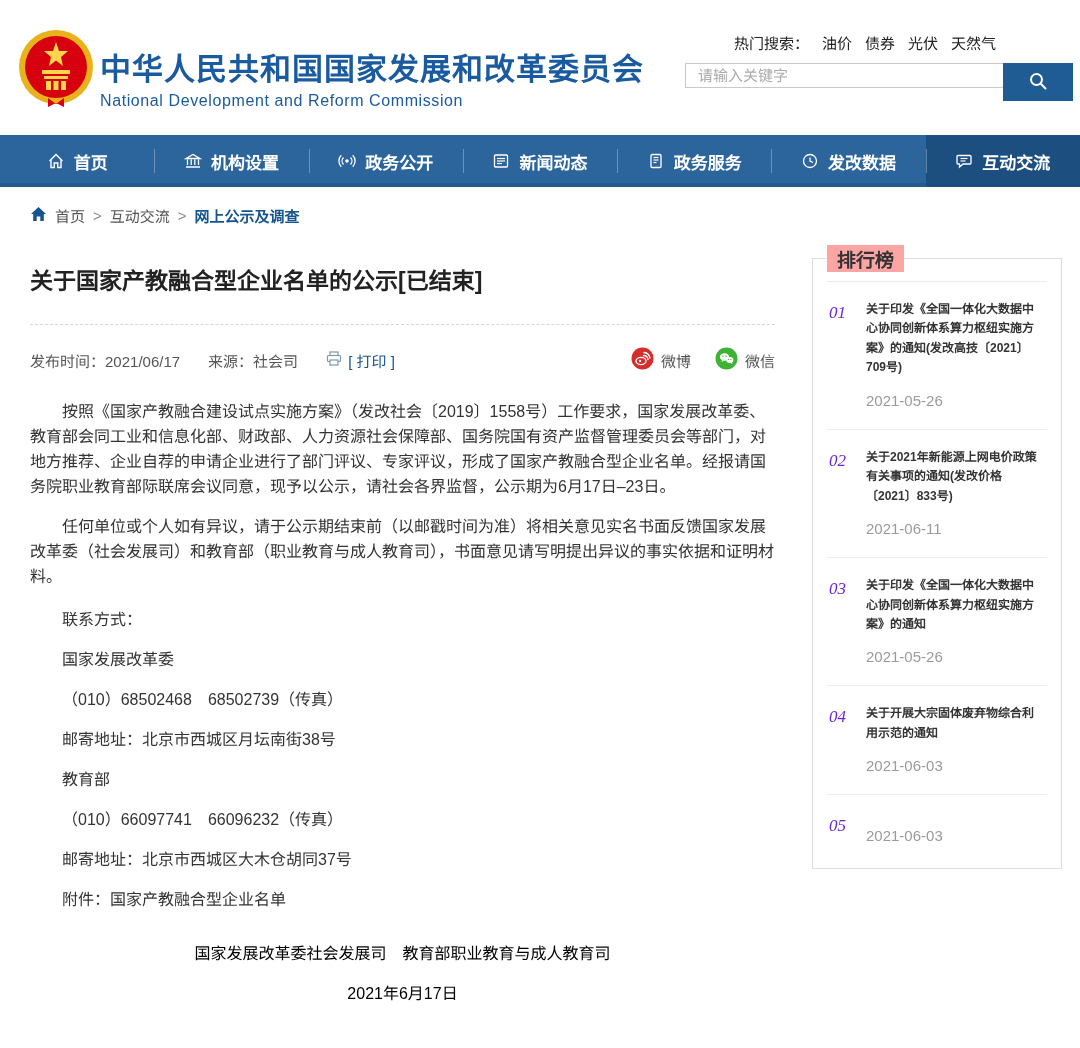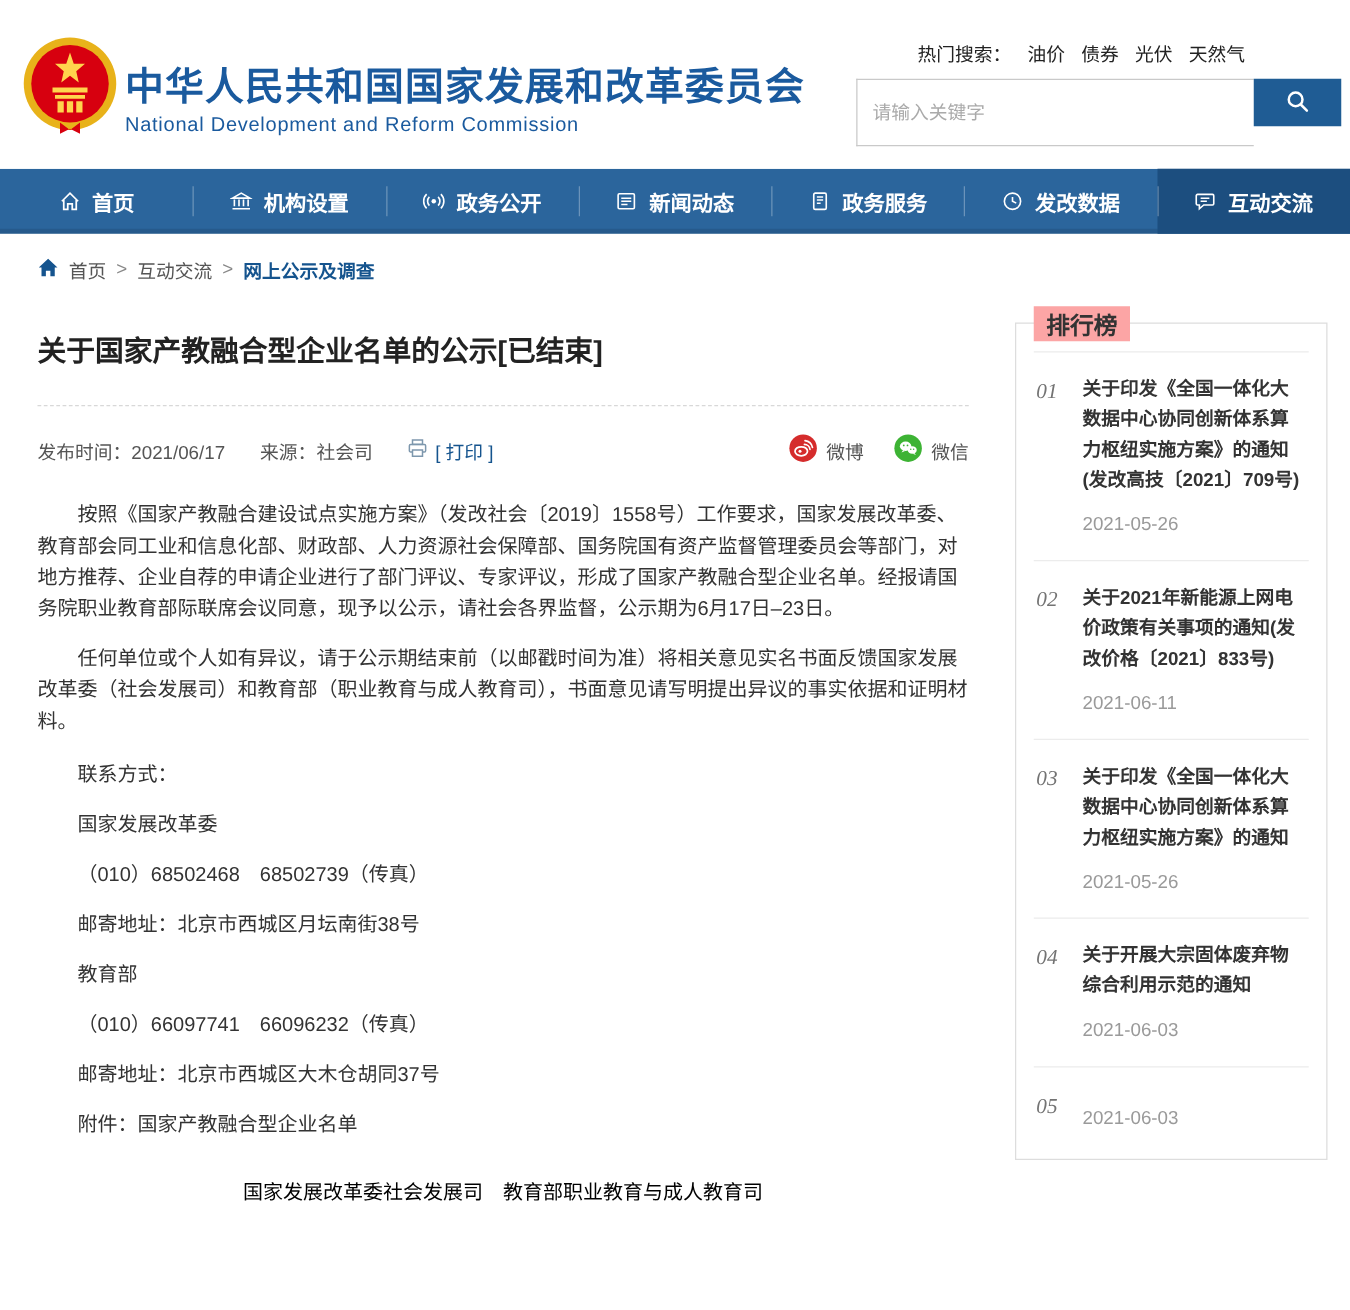--- a/index.html
+++ b/index.html
@@ -10,21 +10,21 @@
   
   .header { height:135px; position:relative; background:#fff; }
   .emblem { position:absolute; left:18px; top:28px; }
   .site-title { position:absolute; left:100px; top:44px; }
   .site-title .cn { font-size:31px; font-weight:bold; color:#1a5a9e; letter-spacing:1px; }
   .site-title .en { font-size:16px; color:#1a5a9e; letter-spacing:0.6px; margin-top:3px; }
   .search-area { position:absolute; right:7px; top:32px; width:388px; }
   .hot-search { font-size:15px; color:#222; display:flex; gap:13px; padding-left:2px;margin-left:47px; }
   .hot-search .hs-item { color:#222; cursor:pointer; }
   .search-box { margin-top:10px; display:flex; }
-  .search-box input { flex:1; height:54px; border:1px solid #c9c9c9; border-right:none; padding:0 12px; font-size:15px; color:#333; outline:none; }
+  .search-box input { flex:1; height:25px; border:1px solid #c9c9c9; border-right:none; padding:0 12px; font-size:15px; color:#333; outline:none; }
   .search-box input::placeholder { color:#aaa; }
   .search-btn { width:70px; height:38px; background:#1f5c94; border:none; display:flex; align-items:center; justify-content:center; cursor:pointer; }
 
   
   .navbar { height:52px; background:#2b659c; display:flex; box-shadow: inset 0 -4px 0 rgba(0,0,0,0.10); }
   .nav-item { flex:1; display:flex; align-items:center; justify-content:center; gap:9px; color:#fff; font-size:17px; font-weight:bold; cursor:pointer; position:relative; }
   .nav-item + .nav-item::before { content:""; position:absolute; left:0; top:14px; bottom:14px; width:1px; background:rgba(255,255,255,0.30); }
   .nav-item.active { background:#1c4e7f; box-shadow:none; }
   .nav-icon { display:flex; align-items:center; }
 
@@ -55,22 +55,22 @@
 
   .signature { margin-top:24px; text-align:center; font-size:16px; color:#000000; }
   .signature .sig1 { line-height:28px; }
   .signature .sig2 { margin-top:12px; line-height:28px; }
 
   
   .rank-box { border:1px solid #ddd; position:relative; margin-top:32px; padding:22px 14px 4px 14px; }
   .rank-title { position:absolute; top:-14px; left:14px; background:#fca5a5; padding:0 10px; font-size:19px; font-weight:bold; color:#333; }
   .rank-item { display:flex; gap:11px; padding:18px 2px 20px 2px; border-top:1px solid #ececec; cursor:pointer; }
   .rank-item:first-of-type { border-top:none; }
-  .rank-num { font-style:italic; color:#737373; font-size:17px; flex:0 0 26px; line-height:1.5; font-family:"Liberation Serif","DejaVu Serif",serif; }
-  .rank-item-title { font-weight:bold; font-size:15px; color:#333; line-height:1.62; }
+  .rank-num { font-style:italic; color:#6d28d9; font-size:17px; flex:0 0 26px; line-height:1.5; font-family:"Liberation Serif","DejaVu Serif",serif; }
+  .rank-item-title { font-weight:bold; font-size:12px; color:#333; line-height:1.62; }
   .rank-date { color:#9a9a9a; margin-top:14px; font-size:15px; font-weight:normal; }
 </style>
 </head>
 <body>
 
 <div class="page">
 
   <div class="header">
     <div class="emblem">
       <svg width="76" height="82" viewBox="0 0 76 82">
@@ -249,20 +249,21 @@
         <p class="line">（010）68502468　68502739（传真）</p>
         <p class="line">邮寄地址：北京市西城区月坛南街38号</p>
         <p class="line">教育部</p>
         <p class="line">（010）66097741　66096232（传真）</p>
         <p class="line">邮寄地址：北京市西城区大木仓胡同37号</p>
         <p class="line">附件：国家产教融合型企业名单</p>
       </div>
 
       <div class="signature">
         <div class="sig1">国家发展改革委社会发展司　教育部职业教育与成人教育司</div>
+        <div class="sig2">2021年6月17日</div>
       </div>
 
     </div>
 
     <div class="sidebar">
       <div class="rank-box">
         <div class="rank-title">排行榜</div>
 
         <div class="rank-item">
           <span class="rank-num">01</span>

